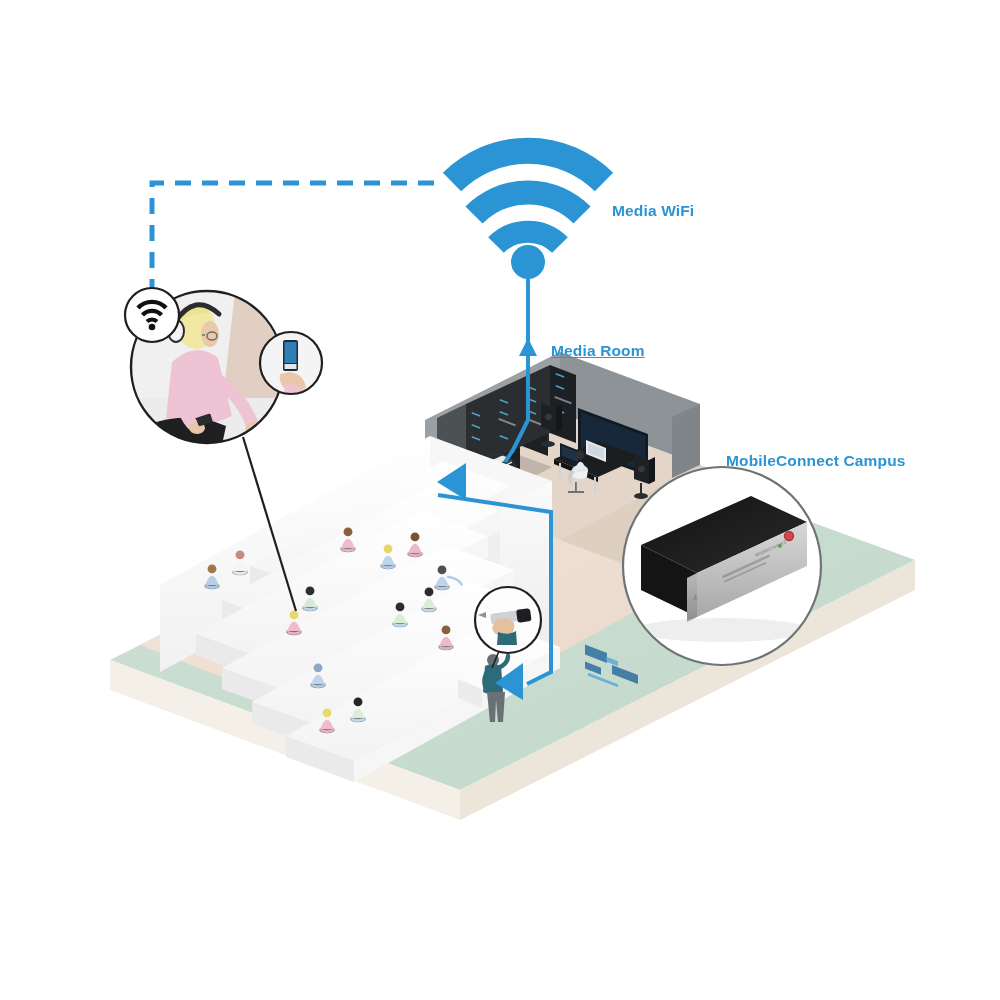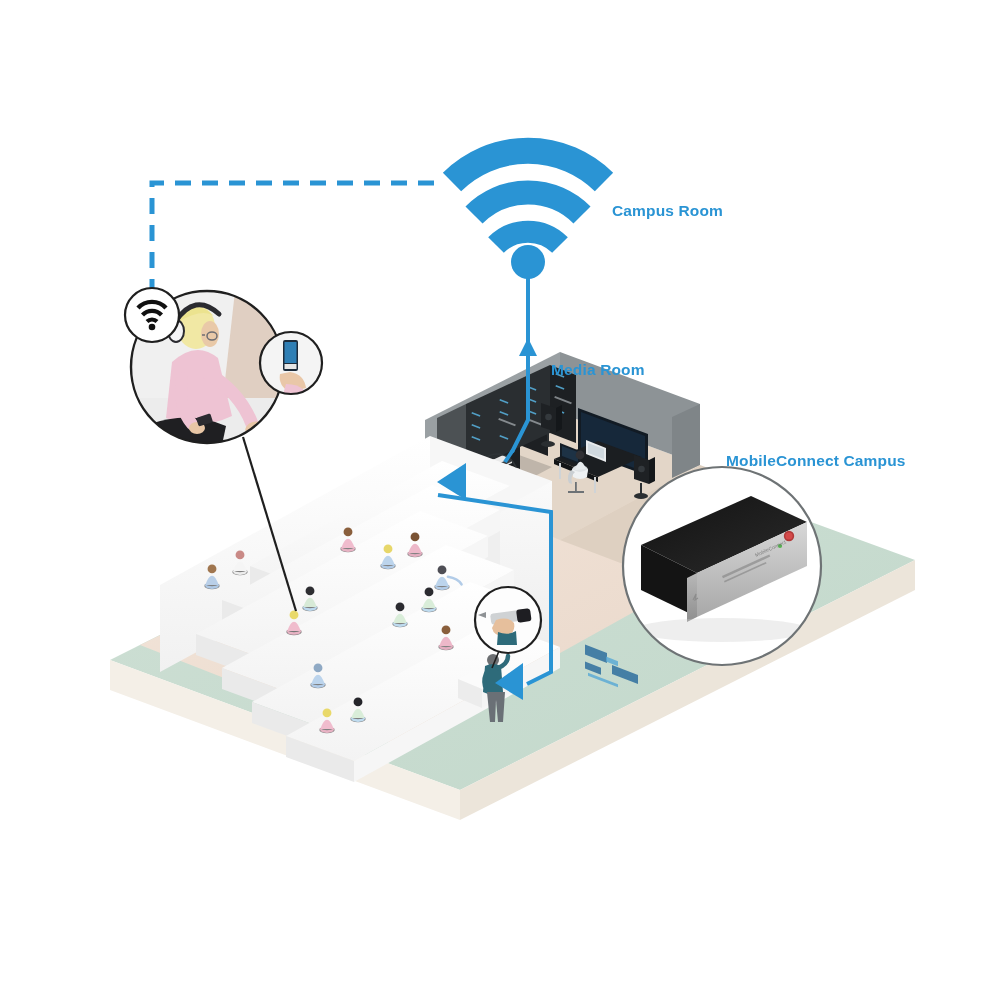--- a/index.html
+++ b/index.html
@@ -30,21 +30,21 @@
     position: absolute;
     color: #2a94d4;
     font-family: "Liberation Sans", sans-serif;
     font-size: 15.5px;
     font-weight: 700;
     letter-spacing: 0.15px;
     white-space: nowrap;
     line-height: 1;
   }
   #label-campus-wifi { left: 612px; top: 203px; }
-  #label-media-room  { left: 551px; top: 362px; }
+  #label-media-room  { left: 551px; top: 343px; text-decoration: underline; }
   #label-mc-station  { left: 726px; top: 453px; }
 </style>
 </head>
 <body>
 
 <div id="stage">
 
   <svg id="scene" viewBox="0 0 1000 1000">
     <defs>
       <linearGradient id="gPlatTop" x1="0" y1="0" x2="1" y2="1">
@@ -526,19 +526,19 @@
         <path d="M693,600 l3,-6 l-1,6 l3,-2" stroke="#8c8c8c" stroke-width="1.1" fill="none"></path>
 
         <ellipse cx="722" cy="630" rx="86" ry="12" fill="#cfcfcf" opacity="0.35"></ellipse>
 
         <polygon points="623,600 700,640 700,665 623,665" fill="#e6ecea" opacity="0.0"></polygon>
       </g>
       <circle cx="722" cy="566" r="99" fill="none" stroke="#6e7375" stroke-width="2.2"></circle>
     </g>
   </svg>
 
-  <div class="lbl" id="label-campus-wifi">Campus Room</div>
+  <div class="lbl" id="label-campus-wifi">Media WiFi</div>
 
   <div class="lbl" id="label-media-room">Media Room</div>
 
   <div class="lbl" id="label-mc-station">MobileConnect Campus</div>
 
 </div>
 
 </body></html>

